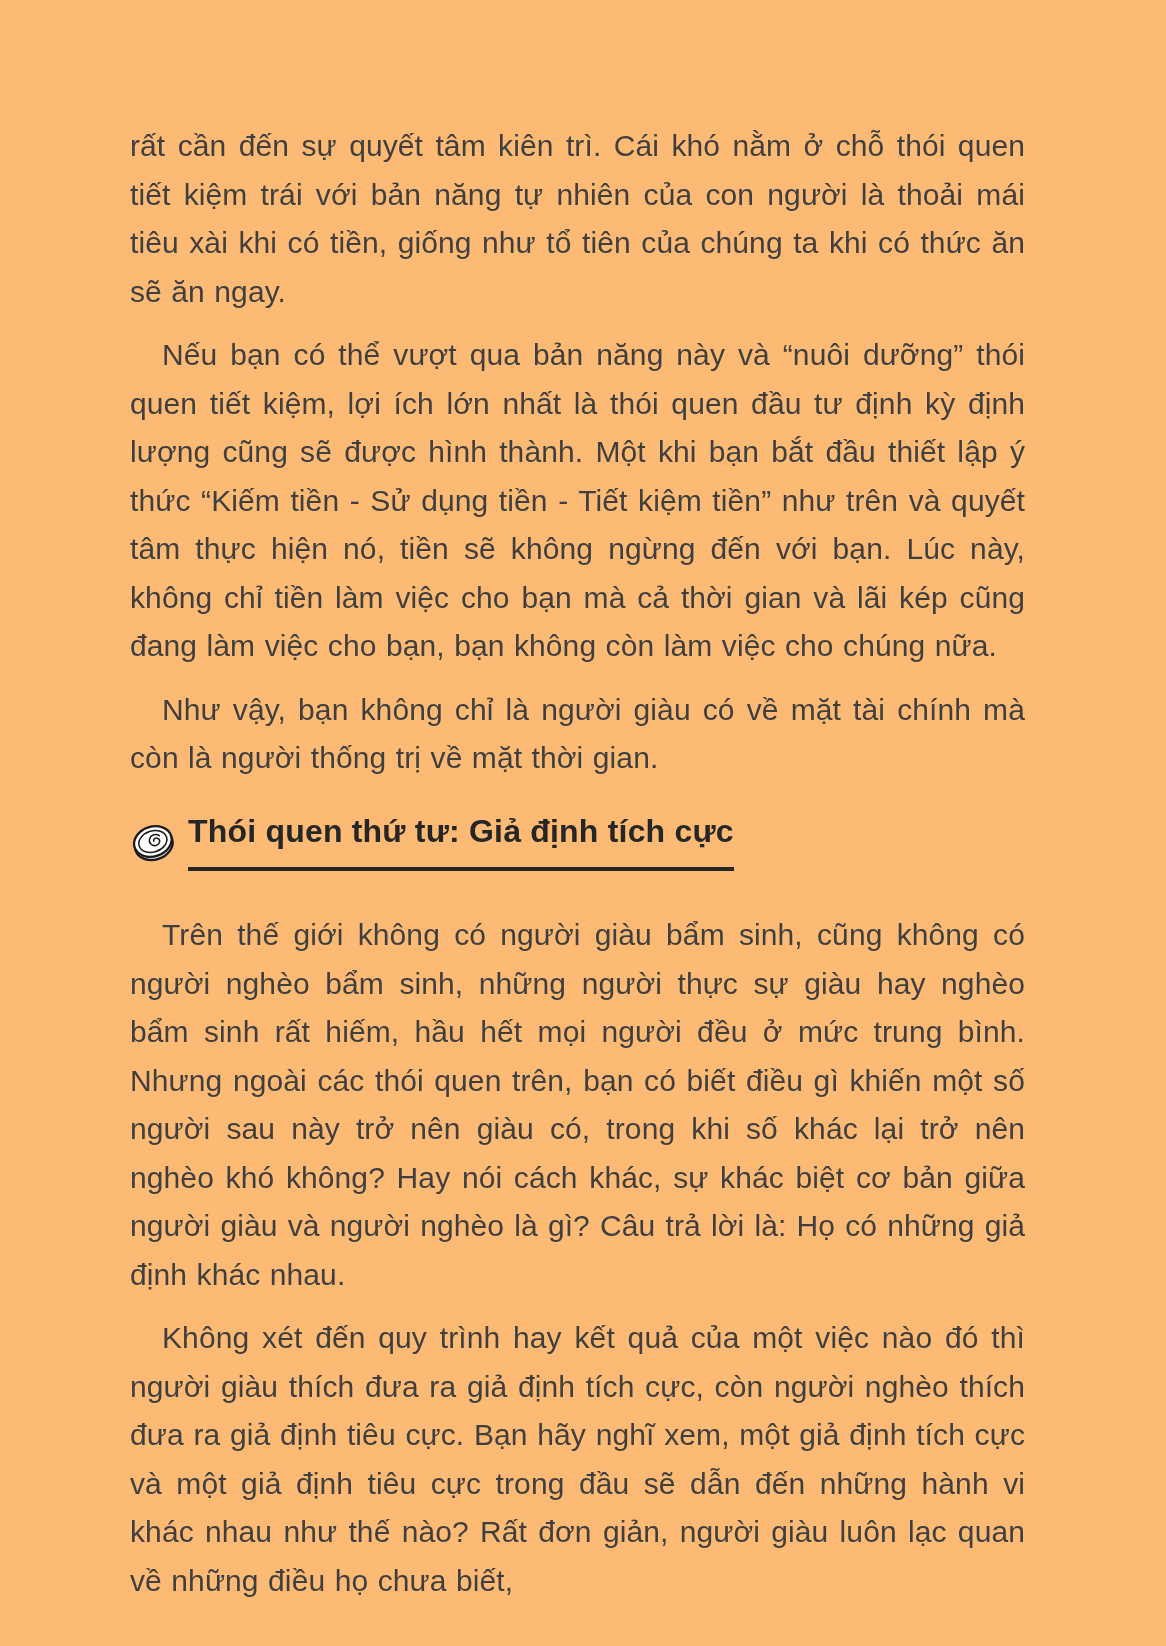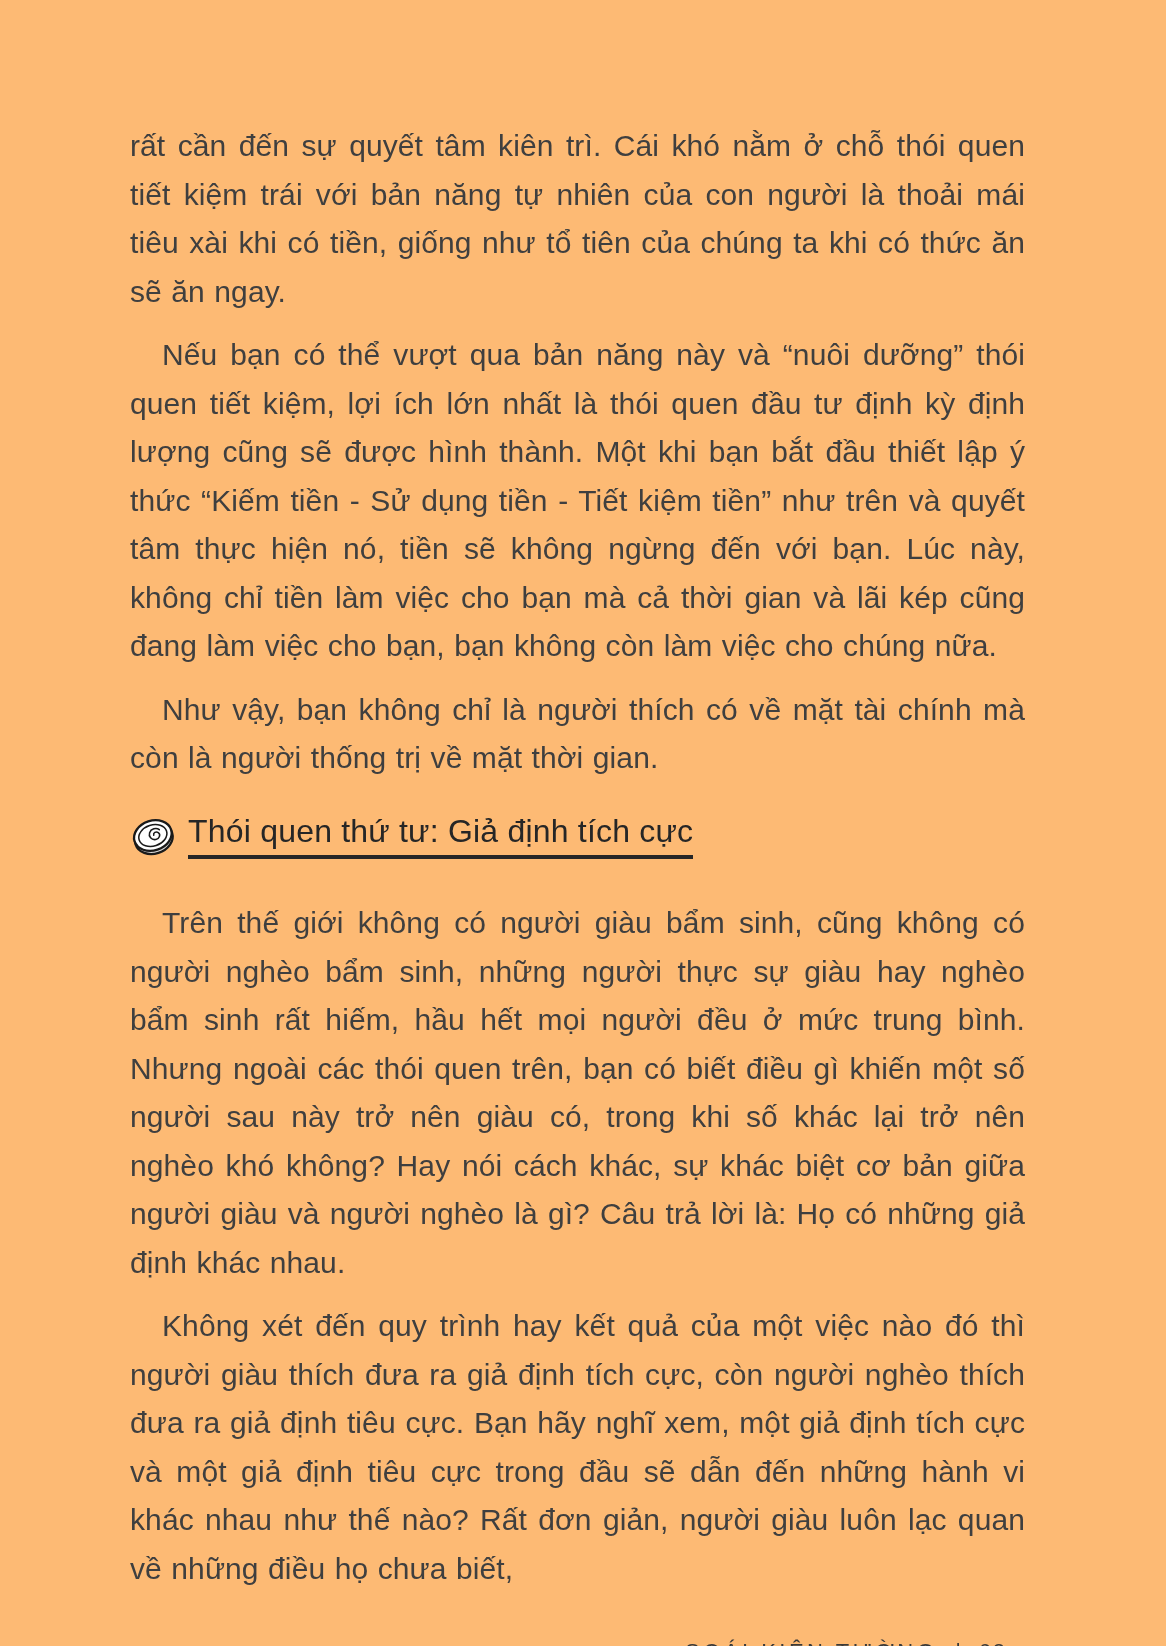--- a/index.html
+++ b/index.html
@@ -41,24 +41,24 @@
     margin: 30px 0 40px 0;
   }
   .coin-icon {
     flex: 0 0 auto;
     width: 46px;
     height: 46px;
     display: block;
   }
   .section-title {
     font-size: 32px;
-    font-weight: normal;
+    font-weight: bold;
     color: #262626;
     border-bottom: 4px solid #262626;
-    padding-bottom: 6px;
+    padding-bottom: 18px;
     letter-spacing: 0.2px;
     line-height: 1.15;
   }
   .footer {
     margin-top: 46px;
     padding-right: 18px;
     text-align: right;
     font-size: 22px;
     letter-spacing: 3.5px;
     color: #3a3a3a;
@@ -75,21 +75,21 @@
 </style>
 </head>
 <body>
 
 <div class="page">
 
   <p class="para no-indent">rất cần đến sự quyết tâm kiên trì. Cái khó nằm ở chỗ thói quen tiết kiệm trái với bản năng tự nhiên của con người là thoải mái tiêu xài khi có tiền, giống như tổ tiên của chúng ta khi có thức ăn sẽ ăn ngay.</p>
 
   <p class="para">Nếu bạn có thể vượt qua bản năng này và “nuôi dưỡng” thói quen tiết kiệm, lợi ích lớn nhất là thói quen đầu tư định kỳ định lượng cũng sẽ được hình thành. Một khi bạn bắt đầu thiết lập ý thức “Kiếm tiền - Sử dụng tiền - Tiết kiệm tiền” như trên và quyết tâm thực hiện nó, tiền sẽ không ngừng đến với bạn. Lúc này, không chỉ tiền làm việc cho bạn mà cả thời gian và lãi kép cũng đang làm việc cho bạn, bạn không còn làm việc cho chúng nữa.</p>
 
-  <p class="para">Như vậy, bạn không chỉ là người thích có về mặt tài chính mà còn là người thống trị về mặt thời gian.</p>
+  <p class="para">Như vậy, bạn không chỉ là người giàu có về mặt tài chính mà còn là người thống trị về mặt thời gian.</p>
 
   <div class="section-heading">
     <span class="coin-icon">
       <svg viewBox="0 0 48 48" width="46" height="46" aria-hidden="true">
         <g transform="rotate(-18 24 24)">
           <ellipse cx="24" cy="27" rx="20" ry="15.5" fill="#d9d9d9" stroke="#1a1a1a" stroke-width="2.4"></ellipse>
           <ellipse cx="24" cy="23.5" rx="20" ry="15.5" fill="#ffffff" stroke="#1a1a1a" stroke-width="2.4"></ellipse>
           <ellipse cx="24" cy="23.5" rx="15" ry="11" fill="none" stroke="#1a1a1a" stroke-width="1.6"></ellipse>
           <path d="M25 23.5 c0 -2.6 3.6 -3.4 5.3 -1.2 c2.2 2.8 -0.9 6.6 -4.6 6.1 c-4.7 -0.6 -6.4 -5.6 -4 -8.8 c2.5 -3.4 8.3 -3.2 10.6 0.2" fill="none" stroke="#1a1a1a" stroke-width="1.6" stroke-linecap="round"></path>
         </g>

